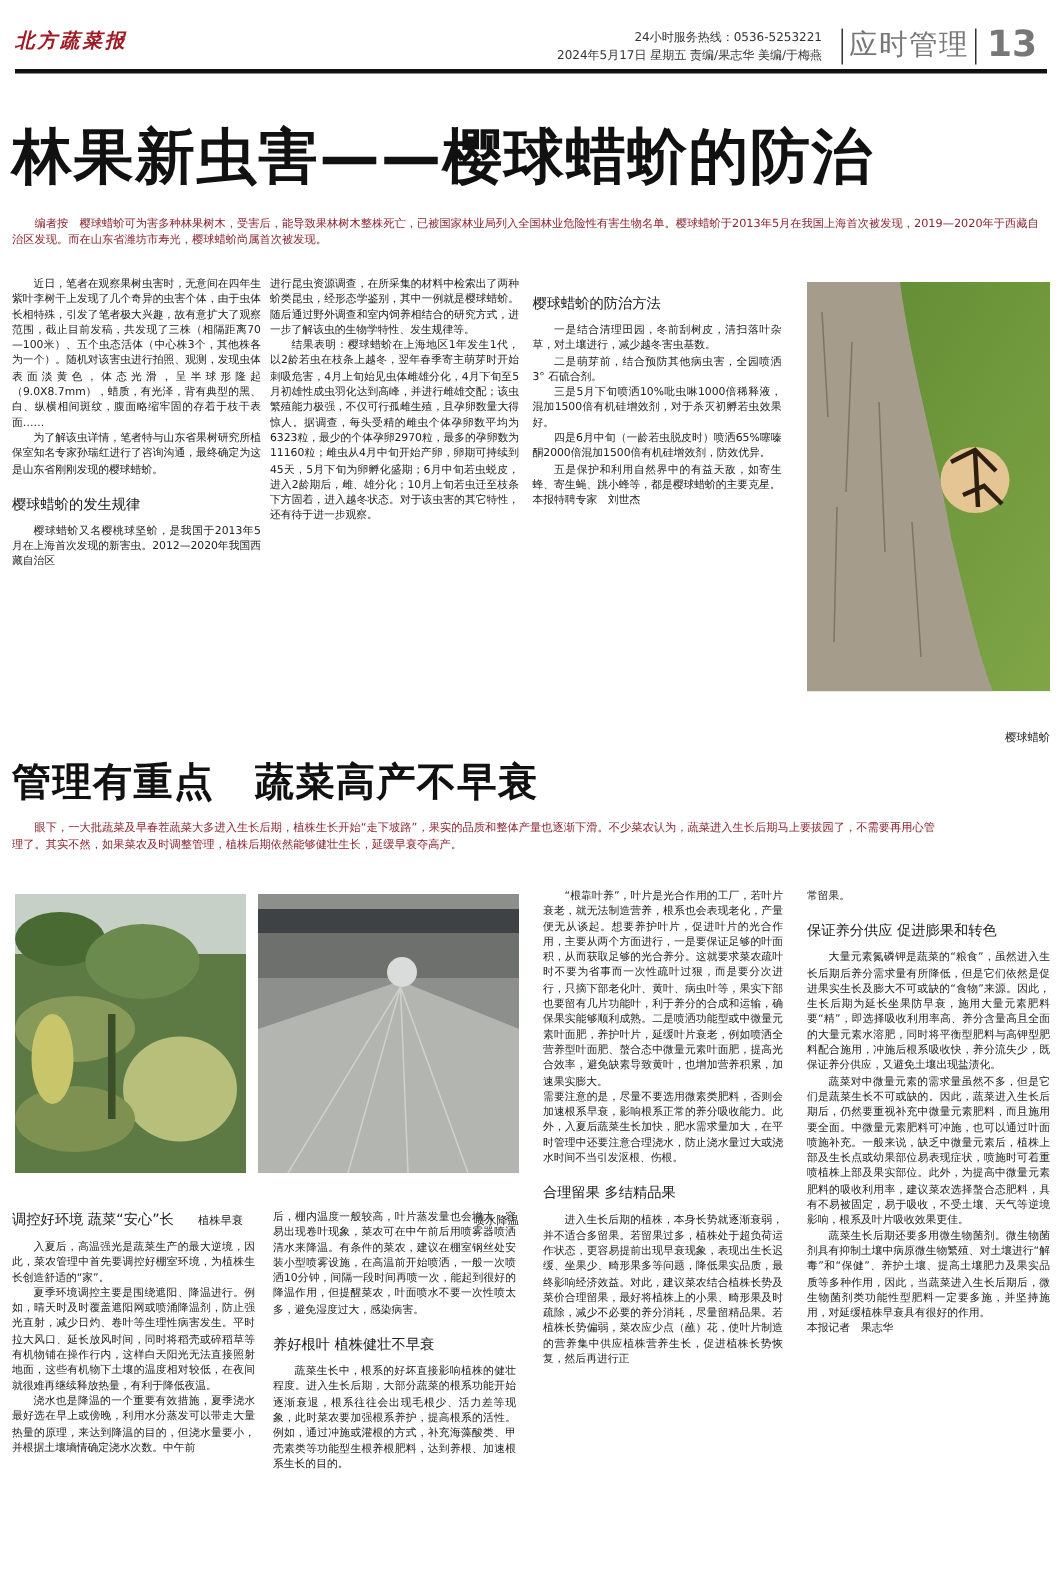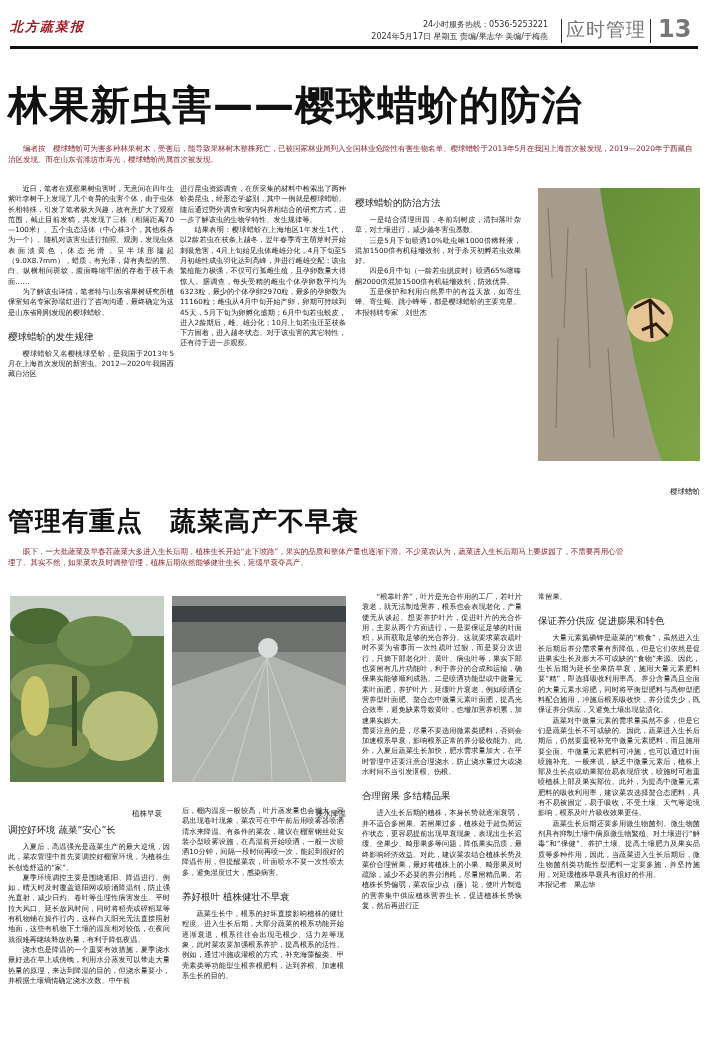--- a/index.html
+++ b/index.html
@@ -53,20 +53,21 @@
 </div>
 
 <div class="col" style="left:180px; top:184px; width:166px;">
   <p style="text-indent:0">进行昆虫资源调查，在所采集的材料中检索出了两种蚧类昆虫，经形态学鉴别，其中一例就是樱球蜡蚧。随后通过野外调查和室内饲养相结合的研究方式，进一步了解该虫的生物学特性、发生规律等。</p>
   <p>结果表明：樱球蜡蚧在上海地区1年发生1代，以2龄若虫在枝条上越冬，翌年春季寄主萌芽时开始刺吸危害，4月上旬始见虫体雌雄分化，4月下旬至5月初雄性成虫羽化达到高峰，并进行雌雄交配；该虫繁殖能力极强，不仅可行孤雌生殖，且孕卵数量大得惊人。据调查，每头受精的雌虫个体孕卵数平均为6323粒，最少的个体孕卵2970粒，最多的孕卵数为11160粒；雌虫从4月中旬开始产卵，卵期可持续到45天，5月下旬为卵孵化盛期；6月中旬若虫蜕皮，进入2龄期后，雌、雄分化；10月上旬若虫迁至枝条下方固着，进入越冬状态。对于该虫害的其它特性，还有待于进一步观察。</p>
 </div>
 
 <div class="col" style="left:355px; top:184px; width:166px;">
   <h3>樱球蜡蚧的防治方法</h3>
   <p>一是结合清理田园，冬前刮树皮，清扫落叶杂草，对土壤进行，减少越冬害虫基数。</p>
+  <p>二是萌芽前，结合预防其他病虫害，全园喷洒3° 石硫合剂。</p>
   <p>三是5月下旬喷洒10%吡虫啉1000倍稀释液，混加1500倍有机硅增效剂，对于杀灭初孵若虫效果好。</p>
   <p>四是6月中旬（一龄若虫脱皮时）喷洒65%噻嗪酮2000倍混加1500倍有机硅增效剂，防效优异。</p>
   <p>五是保护和利用自然界中的有益天敌，如寄生蜂、寄生蝇、跳小蜂等，都是樱球蜡蚧的主要克星。</p>
   <p class="byline">本报特聘专家　刘世杰</p>
 </div>
 
 <div class="photo" style="left:538px; top:188px; width:162px; height:273px;">
   <svg width="162" height="273" viewBox="0 0 162 273">
     <defs>
       <linearGradient id="bg1" x1="0" y1="0" x2="1" y2="1">
@@ -107,21 +108,21 @@
     <rect y="10" width="174" height="16" fill="#3e4244"></rect>
     <rect y="26" width="174" height="30" fill="#6d706d"></rect>
     <path d="M0,90 L95,58 L174,90 L174,186 L0,186 Z" fill="#b3b5b1"></path>
     <ellipse cx="96" cy="52" rx="10" ry="10" fill="#d9dcda"></ellipse>
     <path d="M20,186 L95,62 M60,186 L95,62 M100,186 L95,62 M140,186 L95,62" stroke="#cfd1cd" stroke-width="1" fill="none"></path>
   </svg>
 </div>
 <div class="caption" style="left:250px; top:786px; width:96px;">喷水降温</div>
 
 <div class="col" style="left:8px; top:808px; width:162px;">
-  <h3 style="margin-top:16px">调控好环境 蔬菜“安心”长</h3>
+  <h3 style="margin-top:0">调控好环境 蔬菜“安心”长</h3>
   <p>入夏后，高温强光是蔬菜生产的最大逆境，因此，菜农管理中首先要调控好棚室环境，为植株生长创造舒适的“家”。</p>
   <p>夏季环境调控主要是围绕遮阳、降温进行。例如，晴天时及时覆盖遮阳网或喷涌降温剂，防止强光直射，减少日灼、卷叶等生理性病害发生。平时拉大风口、延长放风时间，同时将稻壳或碎稻草等有机物铺在操作行内，这样白天阳光无法直接照射地面，这些有机物下土壤的温度相对较低，在夜间就很难再继续释放热量，有利于降低夜温。</p>
   <p>浇水也是降温的一个重要有效措施，夏季浇水最好选在早上或傍晚，利用水分蒸发可以带走大量热量的原理，来达到降温的目的，但浇水量要小，并根据土壤墒情确定浇水次数。中午前</p>
 </div>
 
 <div class="col" style="left:182px; top:806px; width:162px;">
   <p style="text-indent:0">后，棚内温度一般较高，叶片蒸发量也会增大，容易出现卷叶现象，菜农可在中午前后用喷雾器喷洒清水来降温。有条件的菜农，建议在棚室钢丝处安装小型喷雾设施，在高温前开始喷洒，一般一次喷洒10分钟，间隔一段时间再喷一次，能起到很好的降温作用，但提醒菜农，叶面喷水不要一次性喷太多，避免湿度过大，感染病害。</p>
   <h3>养好根叶 植株健壮不早衰</h3>
   <p>蔬菜生长中，根系的好坏直接影响植株的健壮程度。进入生长后期，大部分蔬菜的根系功能开始逐渐衰退，根系往往会出现毛根少、活力差等现象，此时菜农要加强根系养护，提高根系的活性。例如，通过冲施或灌根的方式，补充海藻酸类、甲壳素类等功能型生根养根肥料，达到养根、加速根系生长的目的。</p>
 </div>

